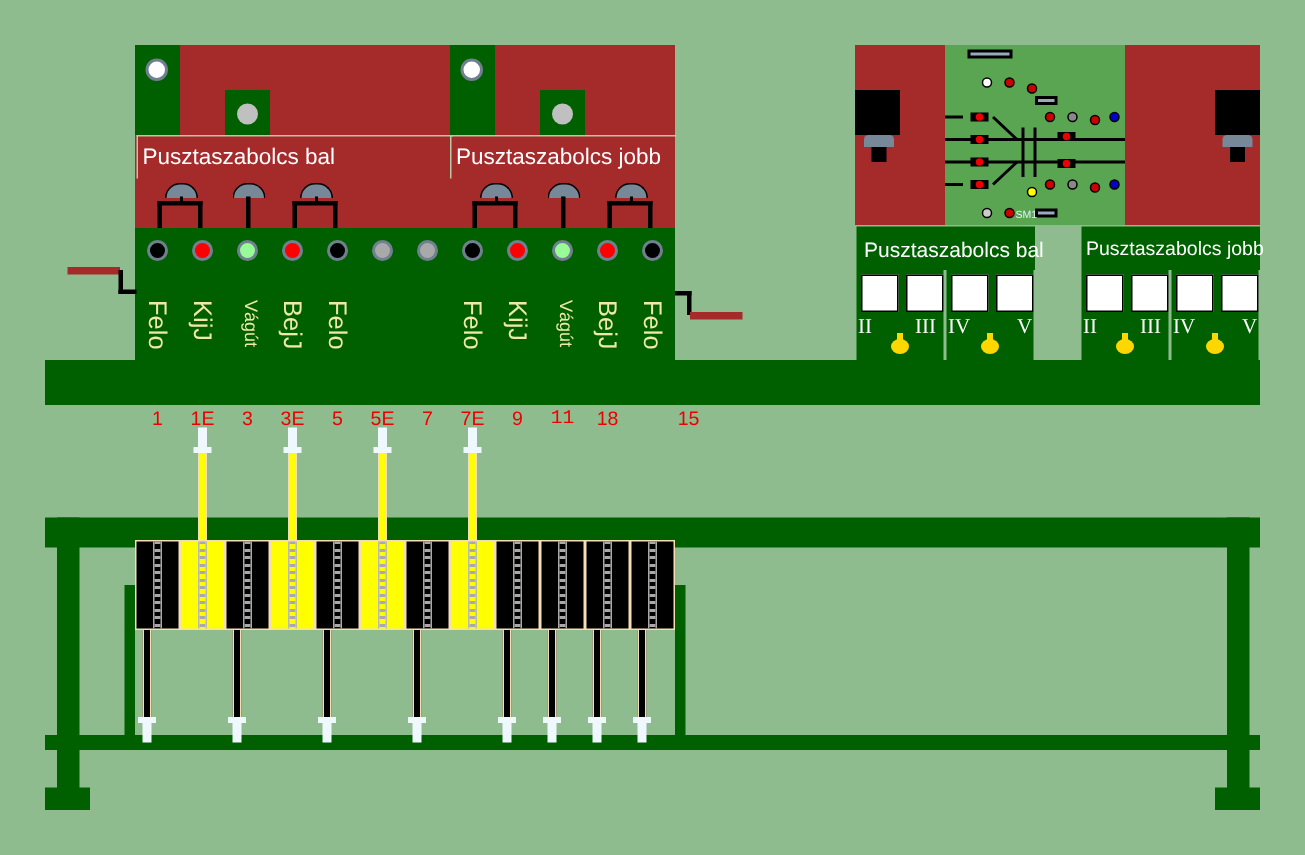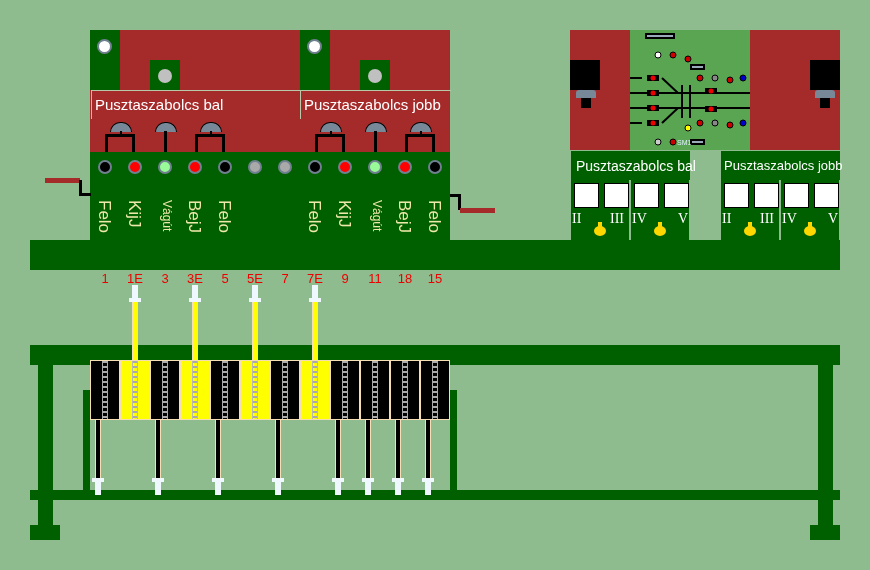--- a/index.html
+++ b/index.html
@@ -109,23 +109,23 @@
 <div id="numbers">
     <div class="num" style="left: 90px; top: 271px;">1</div>
     <div class="num" style="left: 120px; top: 271px;">1E</div>
     <div class="num" style="left: 150px; top: 271px;">3</div>
     <div class="num" style="left: 180px; top: 271px;">3E</div>
     <div class="num" style="left: 210px; top: 271px;">5</div>
     <div class="num" style="left: 240px; top: 271px;">5E</div>
     <div class="num" style="left: 270px; top: 271px;">7</div>
     <div class="num" style="left: 300px; top: 271px;">7E</div>
     <div class="num" style="left: 330px; top: 271px;">9</div>
-    <div class="num" style="left: 360px; top: 271px;">11</div>
+    <div class="num" style="left: 360px; top: 271px; font-family: Liberation Mono, monospace;">11</div>
     <div class="num" style="left: 390px; top: 271px;">18</div>
-    <div class="num" style="left: 420px; top: 271px;">15</div>
+    <div class="num" style="left: 444px; top: 271px;">15</div>
   </div>
 
 <div class="abs red" style="left:570px;top:30px;width:270px;height:120px;"></div>
 <div class="abs" style="left:630px;top:30px;width:120px;height:120px;background:#5aa552;">
   <svg width="120" height="120">
     <rect x="15" y="3" width="30" height="6" fill="#000"></rect>
     <rect x="17" y="5" width="26" height="2" fill="#9ab"></rect>
     <rect x="60" y="34" width="15" height="6" fill="#000"></rect>
     <rect x="62" y="36" width="11" height="2" fill="#9ab"></rect>
     <circle cx="28" cy="25" r="3" fill="#fff" stroke="#000"></circle>

